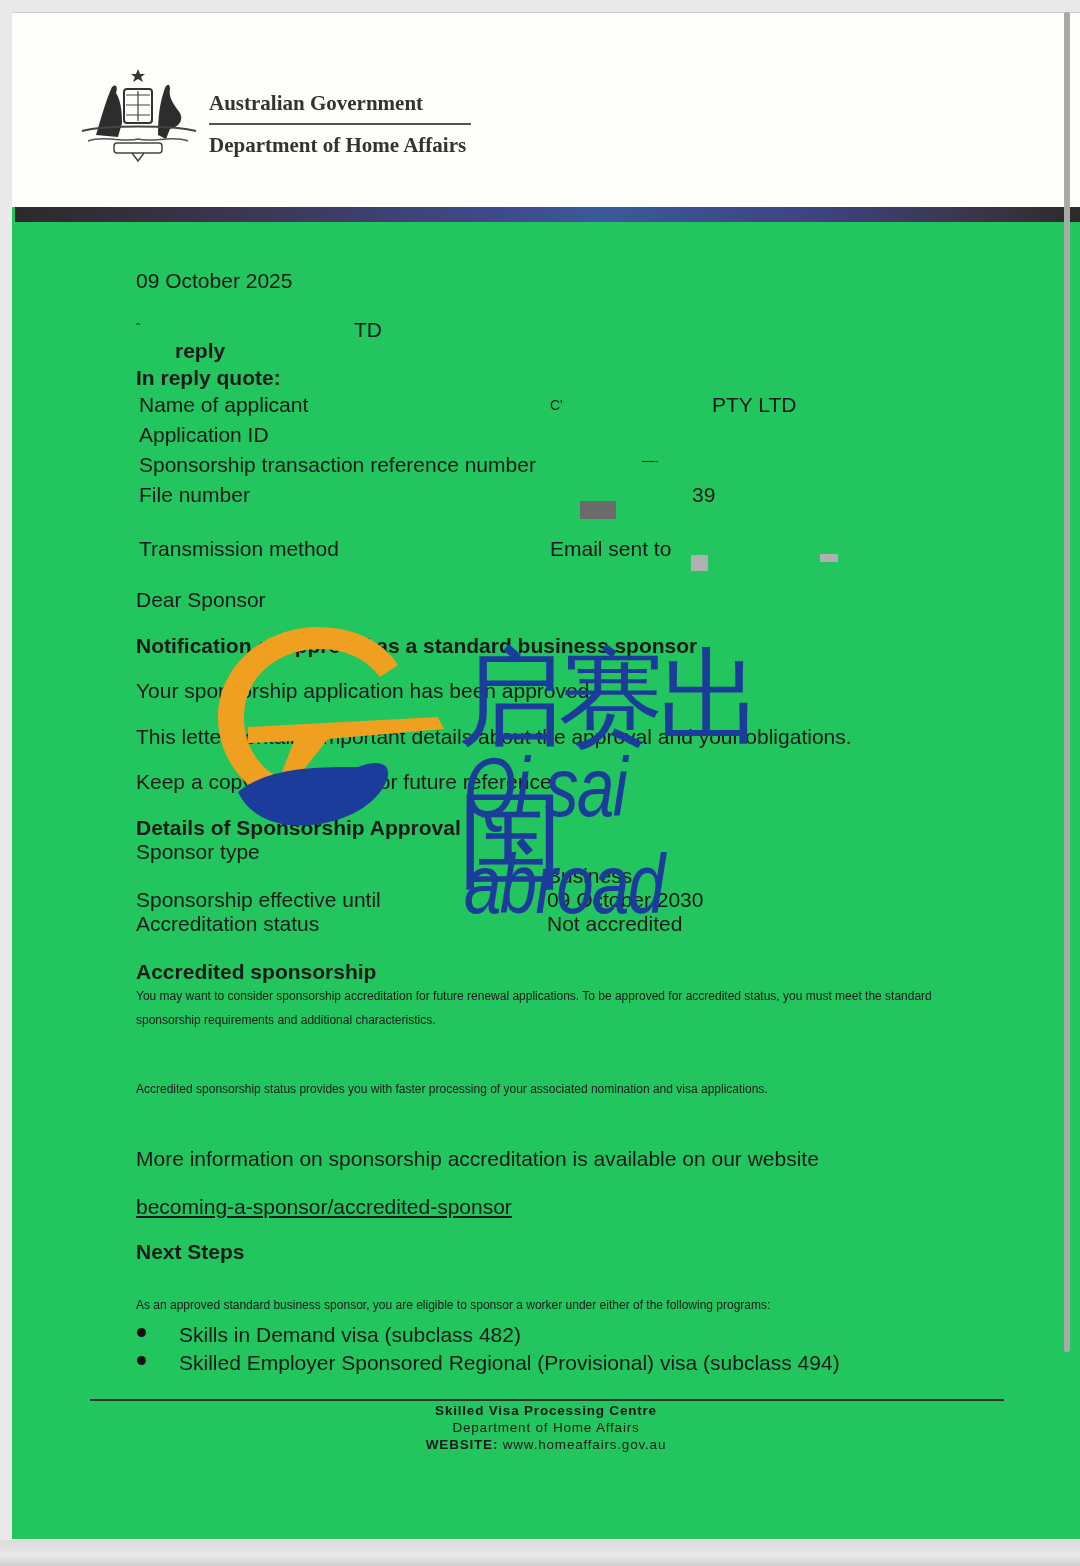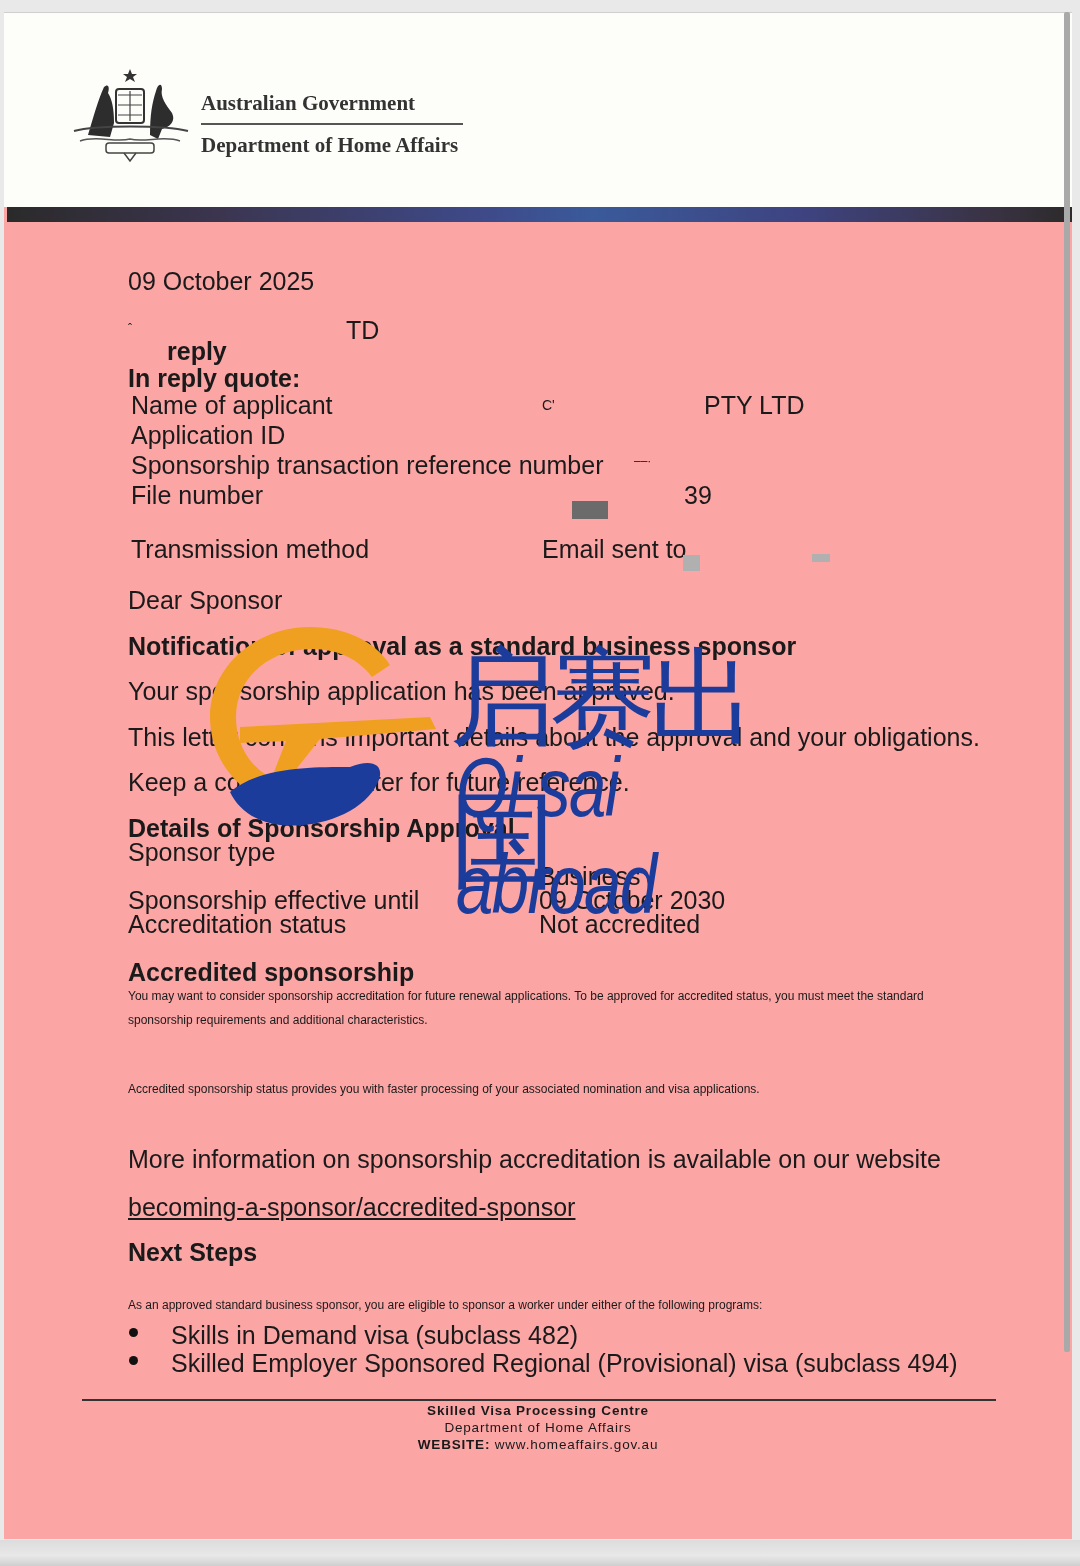--- a/index.html
+++ b/index.html
@@ -3,22 +3,22 @@
 <meta charset="utf-8">
 <style>
   html, body { margin: 0; padding: 0; }
   body {
     width: 1080px; height: 1566px; position: relative; overflow: hidden;
     background: #e9e9e9;
     font-family: "Liberation Sans", sans-serif;
     color: #1a1a1a;
   }
   .page {
-    position: absolute; left: 4px; top: 12px; width: 1068px; height: 1526px;
-    background: #fca5a5;
+    position: absolute; left: 12px; top: 12px; width: 1068px; height: 1526px;
+    background: #22c55e;
     border-top: 1px solid #cfcfcf;
   }
   .header-bg {
     position: absolute; left: 0; top: 0; width: 1068px; height: 194px;
     background: #fdfdf9;
   }
   .crest {
     position: absolute; left: 62px; top: 52px; width: 128px; height: 100px;
   }
   .gov-title {
@@ -31,21 +31,21 @@
     font-family: "Liberation Serif", serif; font-weight: bold; font-size: 21px; color: #333;
   }
   .band {
     position: absolute; left: 3px; top: 194px; width: 1065px; height: 15px;
     background: linear-gradient(90deg, #2b2a2a 0%, #3b3550 20%, #3e4a8a 45%, #3a5a9a 55%, #3e4380 75%, #3a3345 92%, #2c2a2a 100%);
   }
   .scrollbar {
     position: absolute; left: 1064px; top: 12px; width: 6px; height: 1340px;
     background: #a9a9a9; border-radius: 2px;
   }
-  .t { position: absolute; font-size: 25px; line-height: 24px; white-space: nowrap; }
+  .t { position: absolute; font-size: 21px; line-height: 24px; white-space: nowrap; }
   .b { font-weight: bold; }
   .para { position: absolute; font-size: 12px; line-height: 24px; width: 830px; }
   .redact { position: absolute; background: #6b6b6b; }
   .redact.light { background: #b0b0b0; }
   .footer-rule { position: absolute; left: 78px; top: 1386px; width: 914px; height: 2px; background: #333; }
   .footer { position: absolute; left: 0; width: 1068px; text-align: center; font-size: 13.5px; letter-spacing: 0.8px; line-height: 17px; }
   .bullet { position: absolute; width: 9px; height: 9px; border-radius: 50%; background: #111; }
   .watermark { position: absolute; left: 196px; top: 604px; width: 610px; height: 230px; pointer-events: none; }
   .wm-cn { position: absolute; left: 250px; top: 10px; font-size: 106px; font-weight: normal; color: #1c3c9c; letter-spacing: -6px; font-family: "DejaVu Sans", sans-serif; }
   .wm-en { position: absolute; left: 256px; top: 122px; font-size: 84px; font-style: italic; color: #1c3c9c; font-family: "Liberation Sans", sans-serif; transform: scaleX(0.8); transform-origin: left; letter-spacing: -2px; }

